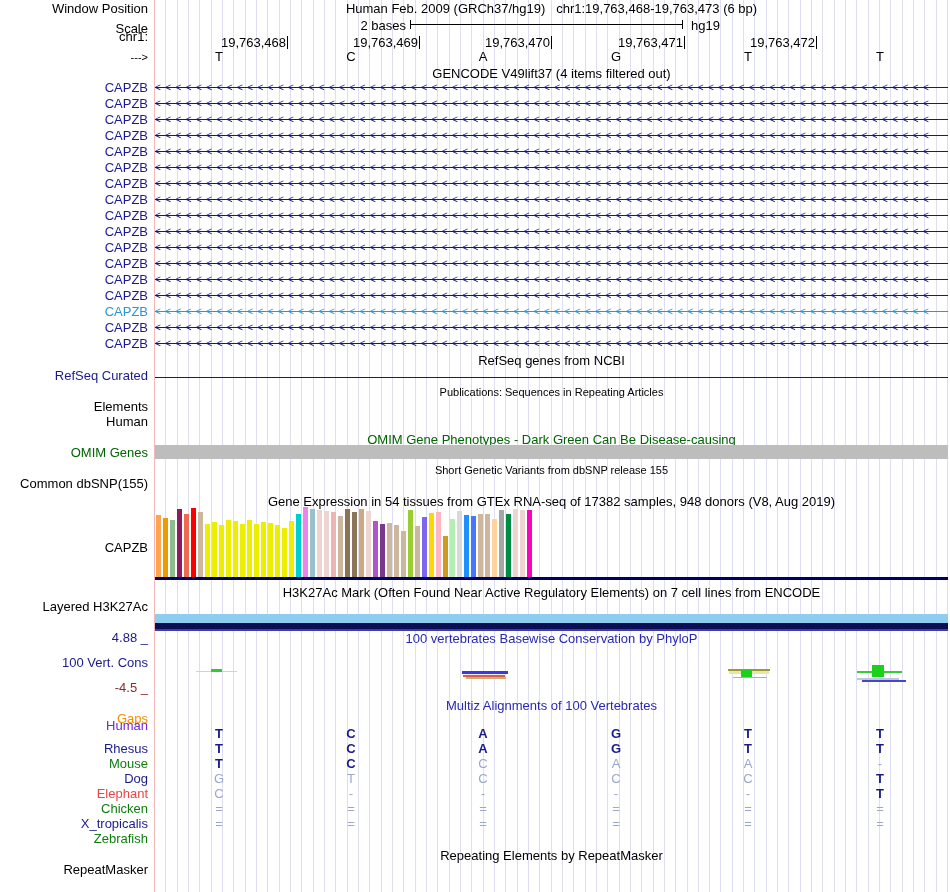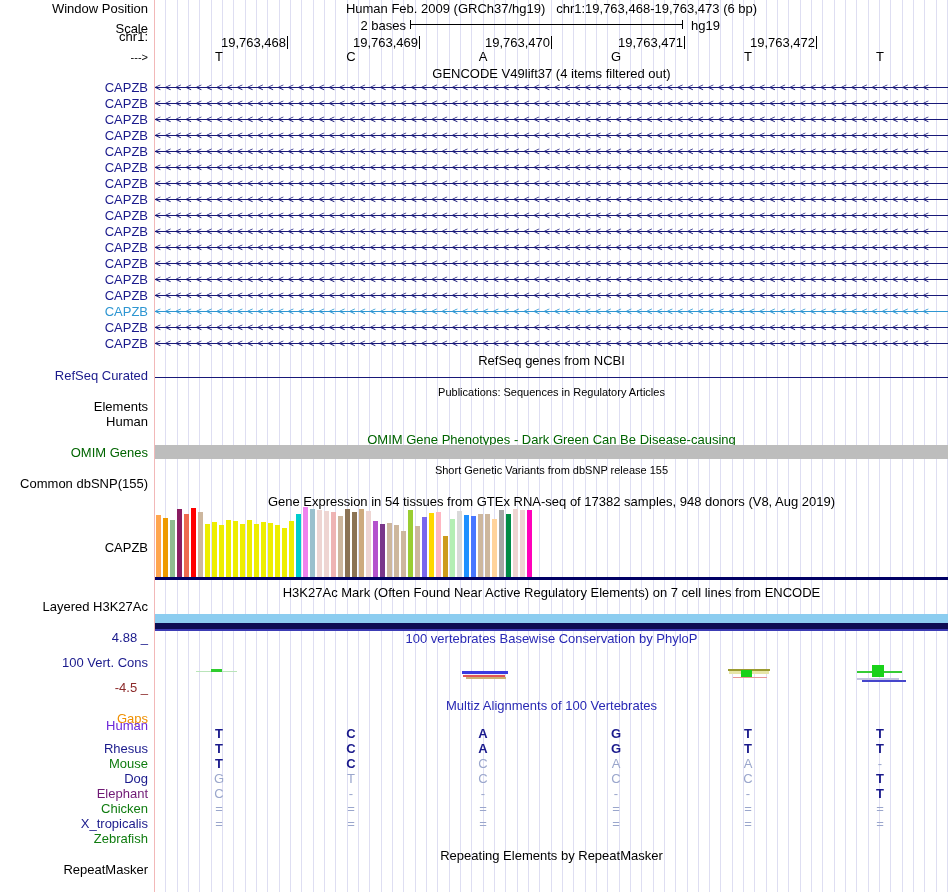--- a/index.html
+++ b/index.html
@@ -115,21 +115,21 @@
       </div>
       <div class="generow" style="top: 337px; --c: #181878;">
         <span class="arrows">&lt;&lt;&lt;&lt;&lt;&lt;&lt;&lt;&lt;&lt;&lt;&lt;&lt;&lt;&lt;&lt;&lt;&lt;&lt;&lt;&lt;&lt;&lt;&lt;&lt;&lt;&lt;&lt;&lt;&lt;&lt;&lt;&lt;&lt;&lt;&lt;&lt;&lt;&lt;&lt;&lt;&lt;&lt;&lt;&lt;&lt;&lt;&lt;&lt;&lt;&lt;&lt;&lt;&lt;&lt;&lt;&lt;&lt;&lt;&lt;&lt;&lt;&lt;&lt;&lt;&lt;&lt;&lt;&lt;&lt;&lt;&lt;&lt;&lt;&lt;&lt;</span>
       </div>
     </div>
 
   <div class="title" style="top:354px">RefSeq genes from NCBI</div>
   <div class="lbl navy" style="top:369px">RefSeq Curated</div>
   <div class="hline" style="top:377px;height:1px;background:#181878;"></div>
 
-  <div class="title small" style="top:386px">Publications: Sequences in Regulatory Articles</div>
+  <div class="title small" style="top:386px">Publications: Sequences in Repeating Articles</div>
   <div class="lbl" style="top:400px">Elements</div>
   <div class="lbl" style="top:415px">Human</div>
 
   <div class="title dkgreen" style="top:433px">OMIM Gene Phenotypes - Dark Green Can Be Disease-causing</div>
   <div class="lbl dkgreen" style="top:446px">OMIM Genes</div>
   <div class="hline" style="top:445px;height:14px;background:#bdbdbd;"></div>
 
   <div class="title small" style="top:464px">Short Genetic Variants from dbSNP release 155</div>
   <div class="lbl" style="top:477px">Common dbSNP(155)</div>
 
@@ -220,21 +220,21 @@
       <div class="mark" style="left: 862px; top: 680px; width: 44px; height: 2px; background: rgb(70, 70, 204);"></div>
     </div>
 
   <div class="title blue" style="top:699px">Multiz Alignments of 100 Vertebrates</div>
   <div id="species">
       <div class="lbl" style="top: 712px; color: rgb(239, 143, 0);">Gaps</div>
       <div class="lbl" style="top: 719px; color: #6d28d9;">Human</div>
       <div class="lbl" style="top: 742px; color: rgb(26, 26, 140);">Rhesus</div>
       <div class="lbl" style="top: 757px; color: rgb(15, 124, 15);">Mouse</div>
       <div class="lbl" style="top: 772px; color: rgb(26, 26, 140);">Dog</div>
-      <div class="lbl" style="top: 787px; color: #701a75;">Elephant</div>
+      <div class="lbl" style="top: 787px; color: #ef4444;">Elephant</div>
       <div class="lbl" style="top: 802px; color: rgb(15, 124, 15);">Chicken</div>
       <div class="lbl" style="top: 817px; color: rgb(26, 26, 140);">X_tropicalis</div>
       <div class="lbl" style="top: 832px; color: rgb(15, 124, 15);">Zebrafish</div>
     </div>
   <div id="alignment">
       <div class="aln dark" style="left: 207px; top: 727px;">T</div>
       <div class="aln dark" style="left: 207px; top: 742px;">T</div>
       <div class="aln dark" style="left: 207px; top: 757px;">T</div>
       <div class="aln dim" style="left: 207px; top: 772px;">G</div>
       <div class="aln dim" style="left: 207px; top: 787px;">C</div>

